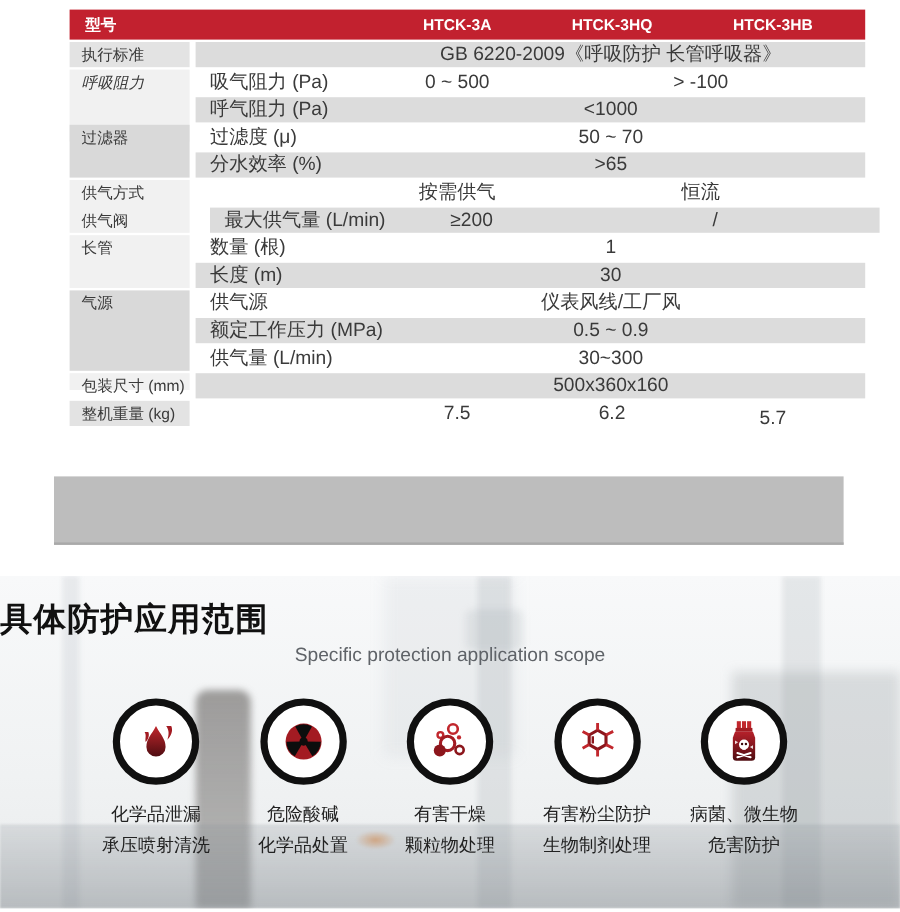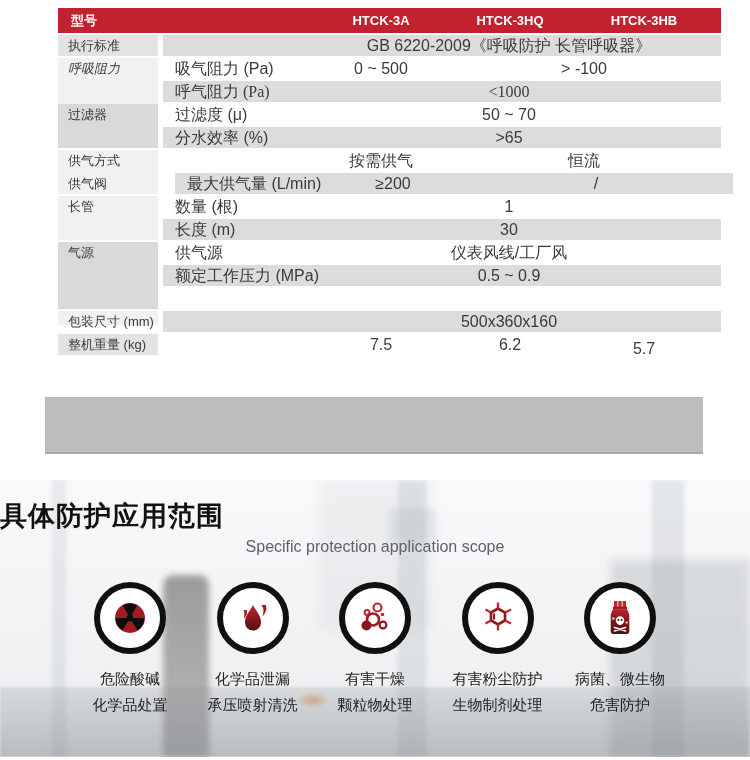--- a/index.html
+++ b/index.html
@@ -107,21 +107,21 @@
         <span class="v vfull">GB 6220-2009《呼吸防护 长管呼吸器》</span>
       </div>
   </div>
   <div class="trow" style="top:50px;">
     <div class="band">
         <span class="param">吸气阻力 (Pa)</span>
       <span class="v va">0 ~ 500</span>
       <span class="v vbc">&gt; -100</span>
       </div>
   </div>
-  <div class="trow" style="top:73px;font-family:Liberation Serif, serif;">
+  <div class="trow" style="top:73px;">
     <div class="band stripe">
         <span class="param">呼气阻力 (Pa)</span>
       <span class="v vfull">&lt;1000</span>
       </div>
   </div>
   <div class="trow" style="top:96px;">
     <div class="band">
         <span class="param">过滤度 (μ)</span>
       <span class="v vfull">50 ~ 70</span>
       </div>
@@ -160,20 +160,26 @@
   <div class="trow" style="top:234px;">
     <div class="band">
         <span class="param">供气源</span>
       <span class="v vfull">仪表风线/工厂风</span>
       </div>
   </div>
   <div class="trow" style="top:257px;">
     <div class="band stripe">
         <span class="param">额定工作压力 (MPa)</span>
       <span class="v vfull">0.5 ~ 0.9</span>
+      </div>
+  </div>
+  <div class="trow" style="top:280px;">
+    <div class="band">
+        <span class="param">供气量 (L/min)</span>
+      <span class="v vfull">30~300</span>
       </div>
   </div>
   <div class="trow" style="top:303px;">
     <div class="band stripe">
         <span class="v vfull">500x360x160</span>
       </div>
   </div>
   <div class="trow" style="top:326px;">
     <div class="band">
         <span class="v va">7.5</span>
@@ -198,52 +204,52 @@
   <div class="bg-el bg-spark"></div>
 
   <div class="sec-title">具体防护应用范围</div>
   <div class="sec-subtitle">Specific protection application scope</div>
 
   <div class="apps">
 
     <div class="app">
       <div class="circle">
         <svg width="40" height="40" viewBox="0 0 40 40">
-          <circle cx="20" cy="20" r="15" fill="#a31b22"></circle>
-          <g fill="#0d0d0d">
-            <path d="M20 20 L13 7.5 A14.5 14.5 0 0 1 27 7.5 Z"></path>
-            <path d="M20 20 L13 7.5 A14.5 14.5 0 0 1 27 7.5 Z" transform="rotate(120 20 20)"></path>
-            <path d="M20 20 L13 7.5 A14.5 14.5 0 0 1 27 7.5 Z" transform="rotate(240 20 20)"></path>
-            <circle cx="20" cy="20" r="3.4"></circle>
-          </g>
-        </svg>
-      </div>
-      <div class="app-label">
-        <div>危险酸碱</div>
-        <div>化学品处置</div>
-      </div>
-    </div>
-
-    <div class="app">
-      <div class="circle">
-        <svg width="40" height="40" viewBox="0 0 40 40">
           <defs>
               <linearGradient id="gF" x1="0" y1="0" x2="0" y2="1">
             <stop offset="0" stop-color="#c1272d"></stop>
                 <stop offset="1" stop-color="#4f0d11"></stop>
               </linearGradient>
             </defs>
           <path d="M20 7 C16.5 14 12 17.5 12 24.5 a8 8 0 0 0 16 0 C28 17.5 23.5 14 20 7 Z" fill="url(#gF)"></path>
           <path d="M10.5 12 c1.8 3 .2 5.4 .9 8.4 c2-2.2 3.4-5.4 2.2-8.4 Z" fill="#a31b22"></path>
           <path d="M28.5 7 c2.8 4 2.2 7.4 1 11.4 c3-3 5-7.4 3.2-11.4 Z" fill="#a31b22"></path>
         </svg>
       </div>
       <div class="app-label">
         <div>化学品泄漏</div>
         <div>承压喷射清洗</div>
+      </div>
+    </div>
+
+    <div class="app">
+      <div class="circle">
+        <svg width="40" height="40" viewBox="0 0 40 40">
+          <circle cx="20" cy="20" r="15" fill="#a31b22"></circle>
+          <g fill="#0d0d0d">
+            <path d="M20 20 L13 7.5 A14.5 14.5 0 0 1 27 7.5 Z"></path>
+            <path d="M20 20 L13 7.5 A14.5 14.5 0 0 1 27 7.5 Z" transform="rotate(120 20 20)"></path>
+            <path d="M20 20 L13 7.5 A14.5 14.5 0 0 1 27 7.5 Z" transform="rotate(240 20 20)"></path>
+            <circle cx="20" cy="20" r="3.4"></circle>
+          </g>
+        </svg>
+      </div>
+      <div class="app-label">
+        <div>危险酸碱</div>
+        <div>化学品处置</div>
       </div>
     </div>
 
     <div class="app">
       <div class="circle">
         <svg width="40" height="40" viewBox="0 0 40 40">
           <circle cx="22.5" cy="9.5" r="4" fill="none" stroke="#c1272d" stroke-width="2.2"></circle>
           <circle cx="12" cy="14.5" r="2.4" fill="none" stroke="#c1272d" stroke-width="2"></circle>
           <circle cx="18" cy="21.5" r="6" fill="none" stroke="#a31b22" stroke-width="2.6"></circle>
           <circle cx="28" cy="27" r="3.4" fill="none" stroke="#8c161c" stroke-width="2.2"></circle>

